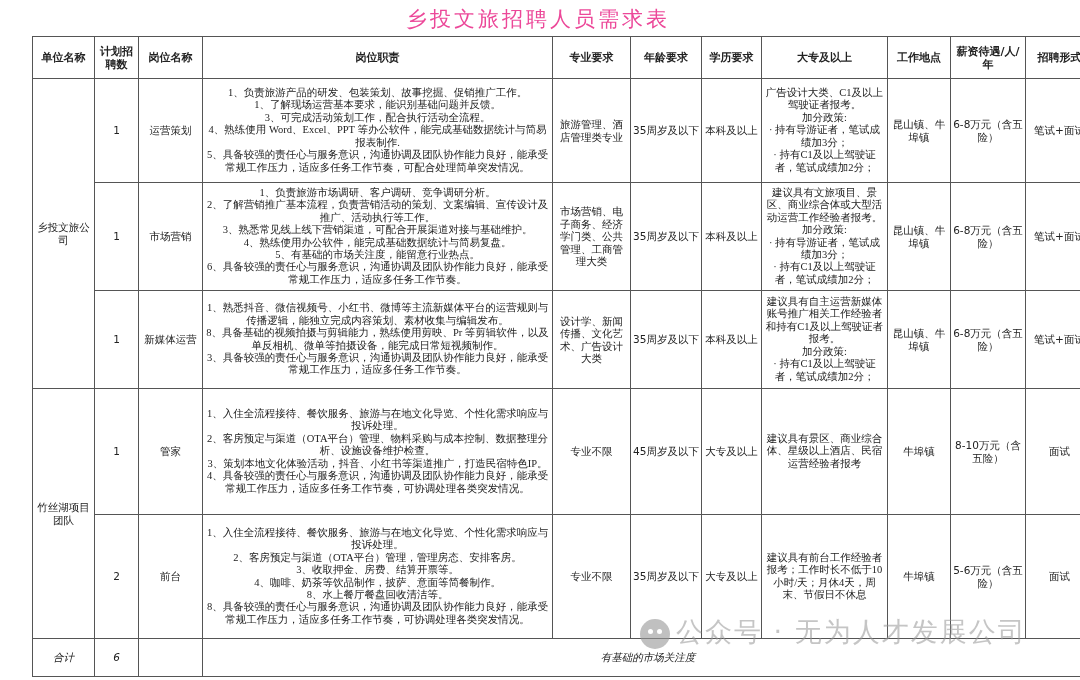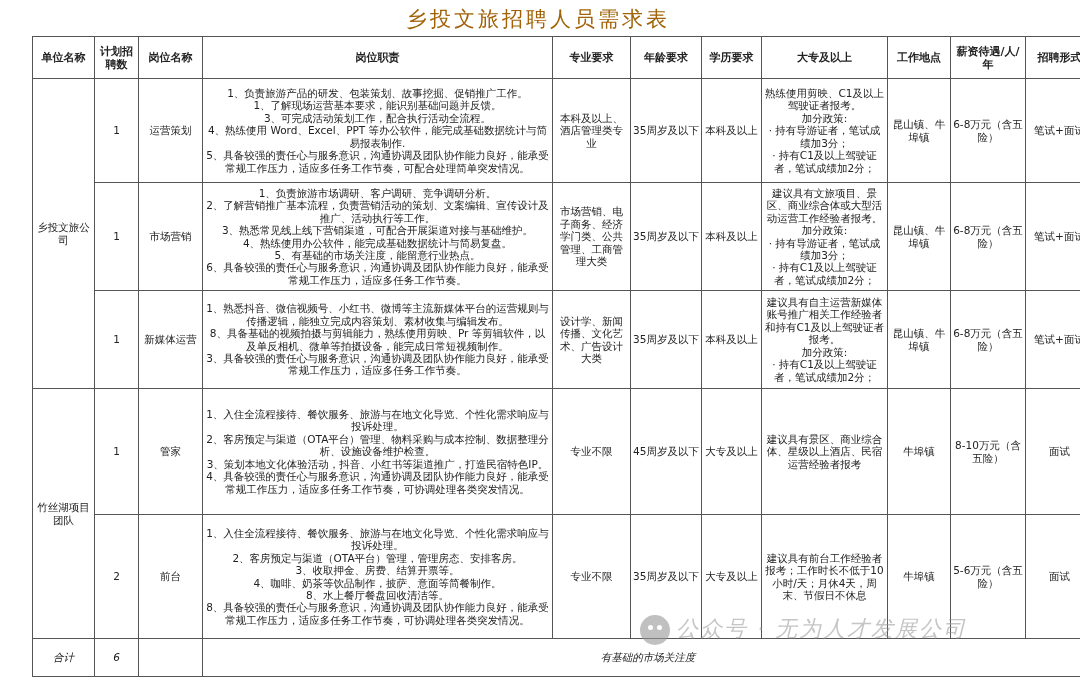--- a/index.html
+++ b/index.html
@@ -1,29 +1,29 @@
 <!DOCTYPE html>
 <html><head>
 <meta charset="utf-8">
 <style>
   html, body { margin:0; padding:0; background:#ffffff; }
   body { width:1080px; height:680px; position:relative; overflow:hidden;
          font-family:"DejaVu Sans", "Liberation Sans", sans-serif; color:#222; }
   .title { position:absolute; left:0; top:4px; width:1076px; height:30px; text-align:center;
-           font-size:21px; letter-spacing:3px; color:#a16207; line-height:30px; }
+           font-size:21px; letter-spacing:3px; color:#ec4899; line-height:30px; }
   table.grid { position:absolute; left:7px; top:36px; border-collapse:collapse; table-layout:fixed;
                width:1061px;margin-left:25px; }
   table.grid td, table.grid th { border:1px solid #555; padding:0 2px; vertical-align:middle;
                text-align:center; font-size:10.5px; line-height:12.4px; overflow:hidden; }
   table.grid th { font-weight:bold; font-size:11px; height:41px; line-height:13px; }
-  td.duties, td.other { text-align:left; padding:1px 3px; }
+  td.duties, td.other { text-align:left; padding:1px 3px;font-family:Liberation Serif, serif; }
   .line { display:block; white-space:normal; }
   .note-row td { height:37px;font-style:italic; }
-  .watermark { position:absolute; left:640px; top:614px; font-size:22px; color:rgba(150,150,150,0.55);
-               letter-spacing:2px; white-space:nowrap; pointer-events:none;font-style:italic; }
+  .watermark { position:absolute; left:640px; top:614px; font-size:27px; color:rgba(150,150,150,0.55);
+               letter-spacing:2px; white-space:nowrap; pointer-events:none; }
   .wm-icon { display:inline-block; width:30px; height:30px; border-radius:50%;
              background:rgba(150,150,150,0.6); vertical-align:middle; margin-right:6px; position:relative; }
   .wm-icon::before, .wm-icon::after { content:""; position:absolute; width:5px; height:5px; border-radius:50%; background:#fff; top:10px; }
   .wm-icon::before { left:8px; } .wm-icon::after { left:17px; }
 </style>
 </head>
 <body>
 
 <div class="title">乡投文旅招聘人员需求表</div>
 
@@ -62,25 +62,25 @@
       <td rowspan="3">乡投文旅公司</td>
       <td>1</td>
       <td>运营策划</td>
       <td class="duties">
         <span class="line">1、负责旅游产品的研发、包装策划、故事挖掘、促销推广工作。</span>
         <span class="line">1、了解现场运营基本要求，能识别基础问题并反馈。</span>
         <span class="line">3、可完成活动策划工作，配合执行活动全流程。</span>
         <span class="line">4、熟练使用 Word、Excel、PPT 等办公软件，能完成基础数据统计与简易报表制作.</span>
         <span class="line">5、具备较强的责任心与服务意识，沟通协调及团队协作能力良好，能承受常规工作压力，适应多任务工作节奏，可配合处理简单突发情况。</span>
       </td>
-      <td>本科及以上、酒店管理类专业</td>
+      <td>旅游管理、酒店管理类专业</td>
       <td>35周岁及以下</td>
       <td>本科及以上</td>
       <td class="other">
-        <span class="line">熟练使用剪映、C1及以上驾驶证者报考。</span>
+        <span class="line">广告设计大类、C1及以上驾驶证者报考。</span>
         <span class="line">加分政策:</span>
         <span class="line">· 持有导游证者，笔试成绩加3分；</span>
         <span class="line">· 持有C1及以上驾驶证者，笔试成绩加2分；</span>
       </td>
       <td>昆山镇、牛埠镇</td>
       <td>6-8万元（含五险）</td>
       <td>笔试+面试</td>
     </tr>
 
     <tr style="height:108px">

